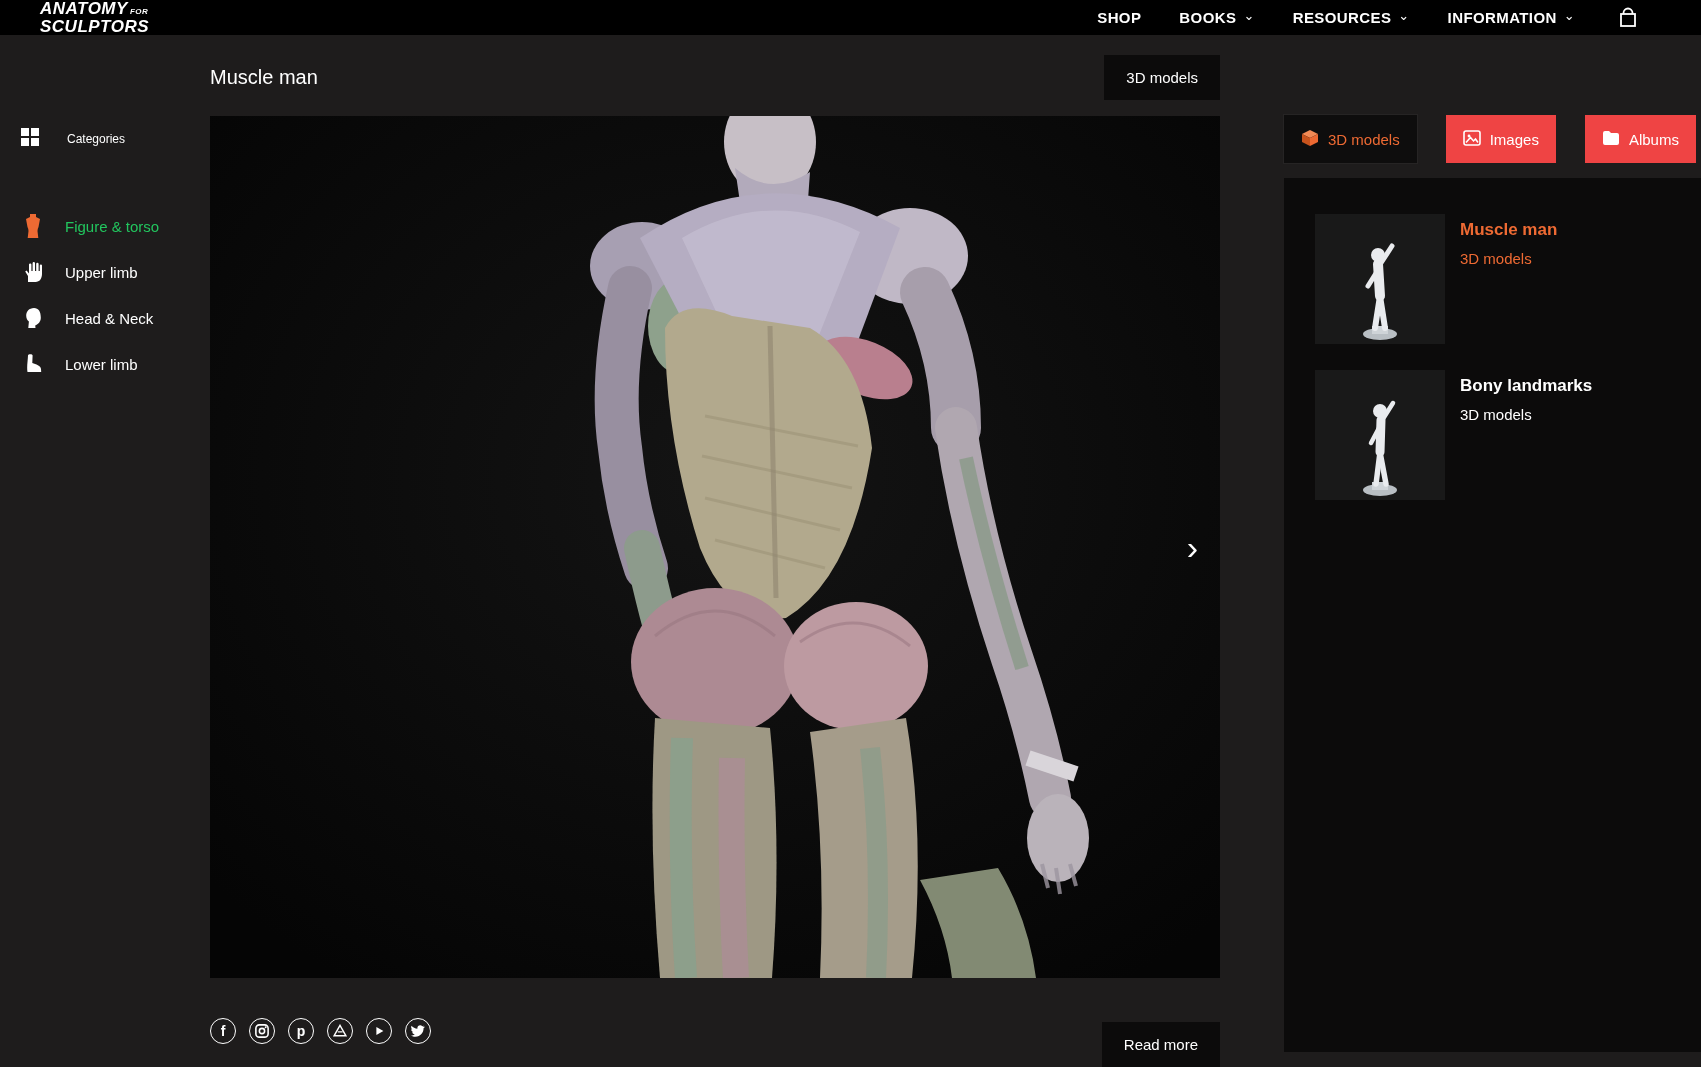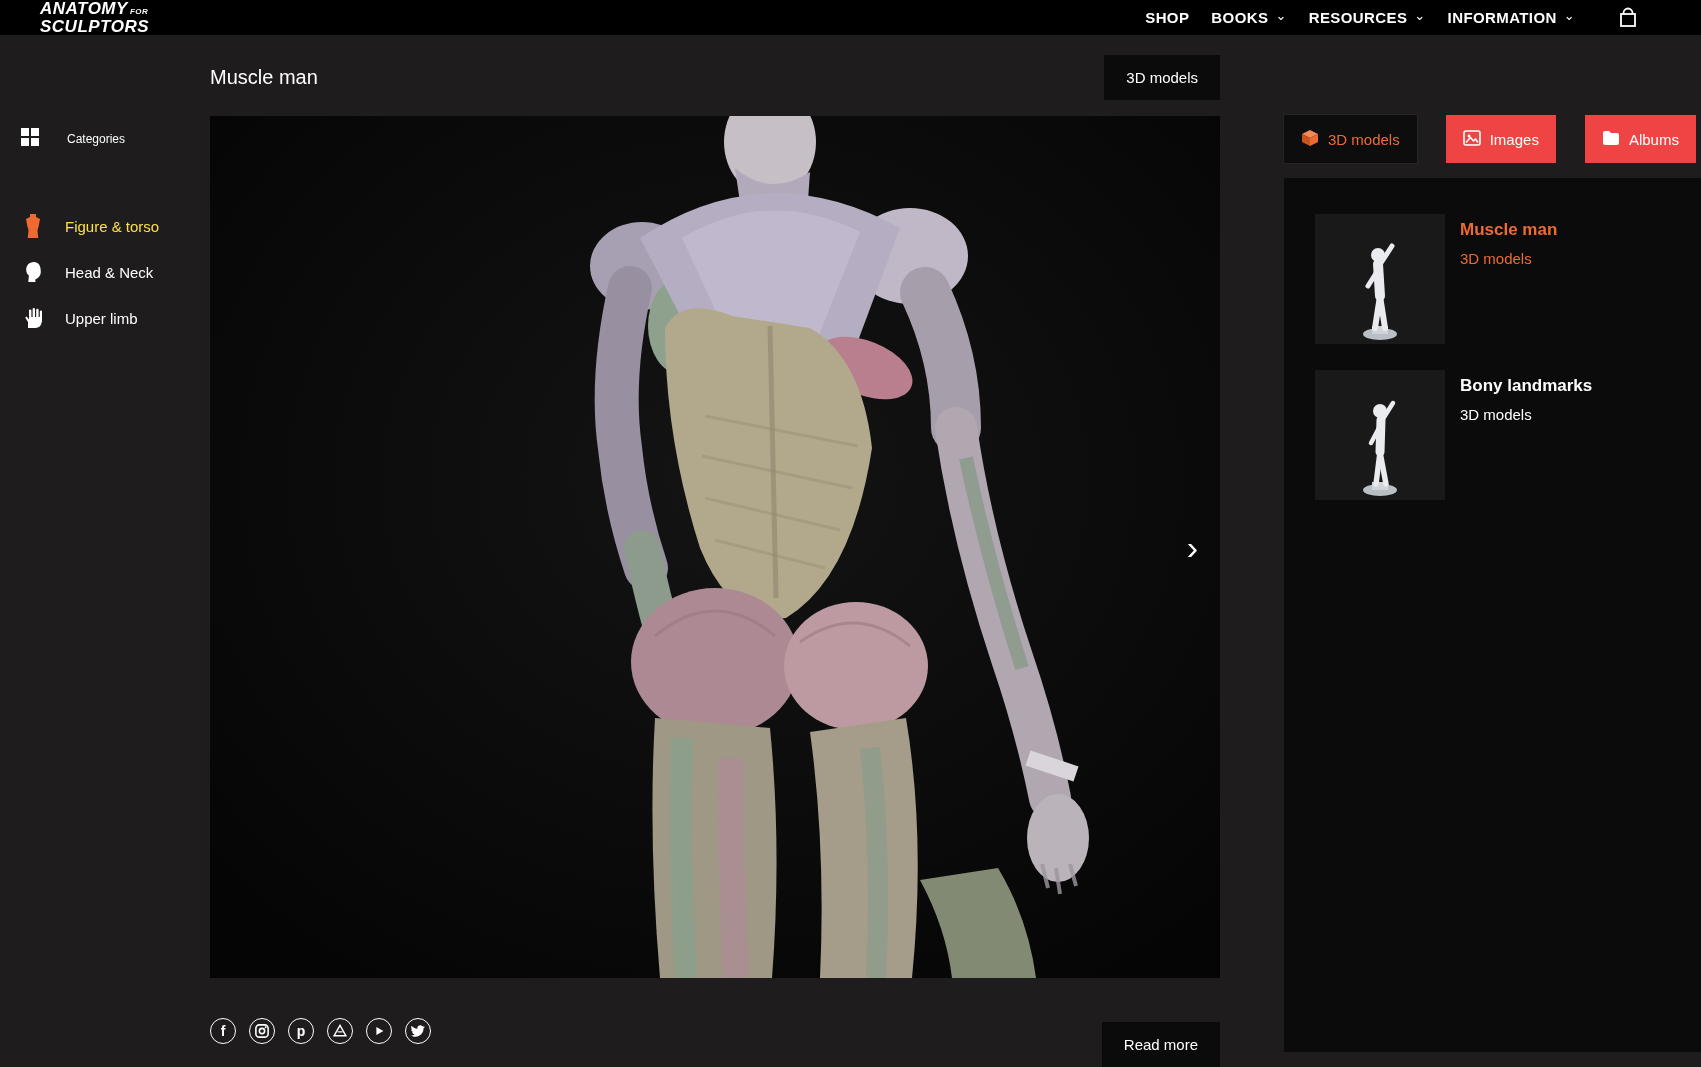--- a/index.html
+++ b/index.html
@@ -14,40 +14,40 @@
   
   header {
     height:35px; background:#000;
     display:flex; align-items:center;
     padding:0 62px 0 40px;
   }
   .logo { line-height:1; cursor:pointer; }
   .logo .l1 { font-weight:bold; font-size:17px; letter-spacing:.5px; font-style:italic; }
   .logo .for { font-size:8px; font-weight:bold; margin-left:2px; }
   .logo .l2 { font-weight:bold; font-size:17px; letter-spacing:.5px; font-style:italic; margin-top:1px; }
-  nav { margin-left:auto; display:flex; align-items:flex-end; gap:22px; }
+  nav { margin-left:auto; display:flex; align-items:flex-end; gap:38px; }
   .nav-item {
     display:flex; align-items:center; gap:7px;
     font-size:15px; font-weight:bold; letter-spacing:.4px;
     color:#fff; cursor:pointer; text-decoration:none;
   }
   .chev { font-size:13px; font-weight:normal; position:relative; top:-2px; }
   .cart { margin-left:42px; cursor:pointer; display:flex; }
   
   .content { display:flex; height:1017px; }
   
   aside { width:210px; flex:0 0 210px; padding:92px 0 0 20px; }
   .cat-row { display:flex; align-items:center; gap:27px; margin-bottom:52px; cursor:pointer; }
   .cat-row .label { font-size:12px; }
   .side-item {
     display:flex; align-items:center; gap:19px;
     height:46px; cursor:pointer; font-size:15px;
   }
   .side-item .ic { width:26px; display:flex; justify-content:center; }
-  .side-item.active { color:#fde047; }
+  .side-item.active { color:#22c55e; }
   
   main { width:1010px; flex:0 0 1010px; margin-right:64px; padding-top:18px; }
   .title-row { display:flex; align-items:center; justify-content:space-between; height:48px; margin-bottom:15px; }
   h1 { font-size:20px; font-weight:normal; }
   .dark-btn {
     background:#0c0b0b; color:#fff; border:none;
     font-family:inherit; font-size:15px;
     padding:14px 22px; cursor:default;
   }
   button.dark-btn { cursor:pointer;margin-top:28px; }
@@ -139,33 +139,41 @@
     <div class="side-item active">
       <span class="ic">
         <svg width="20" height="24" viewBox="0 0 20 24">
             <path d="M7 0 h6 v3 l4 2 -1.5 8 q-1 2-1 4 l.8 7 H4.7 l.8-7 q0-2-1-4 L3 5 l4-2 Z" fill="#ee6a33"></path>
           </svg>
       </span>
       <span>Figure &amp; torso</span>
     </div>
     <div class="side-item">
       <span class="ic">
+        <svg width="20" height="22" viewBox="0 0 20 22">
+            <path d="M5 21 v-6 L2.2 10.6 3.6 9.4 6 12.4 V3.6 a1.2 1.2 0 0 1 2.4 0 V10 h1.2 V2.2 a1.2 1.2 0 0 1 2.4 0 V10 h1.2 V3 a1.2 1.2 0 0 1 2.4 0 v7 h1.2 V4.6 a1.1 1.1 0 0 1 2.2 0 V13 c0 4.4-2.4 8-6.4 8 Z" fill="#fff"></path>
+          </svg>
+      </span>
+      <span>Upper limb</span>
+    </div>
+    <div class="side-item">
+      <span class="ic">
         <svg width="19" height="22" viewBox="0 0 19 22">
             <path d="M10 1 C5 1 2.2 4.6 2.2 8.8 c0 2.7 1.2 4.5 2.7 5.8 L4.3 21 h7.2 l-.3-2.6 c3-1 5.6-3.7 5.6-7.6 C16.8 4.5 14.6 1 10 1 Z" fill="#fff"></path>
           </svg>
       </span>
       <span>Head &amp; Neck</span>
     </div>
     <div class="side-item">
       <span class="ic">
-        <svg width="20" height="22" viewBox="0 0 20 22">
-            <path d="M5 21 v-6 L2.2 10.6 3.6 9.4 6 12.4 V3.6 a1.2 1.2 0 0 1 2.4 0 V10 h1.2 V2.2 a1.2 1.2 0 0 1 2.4 0 V10 h1.2 V3 a1.2 1.2 0 0 1 2.4 0 v7 h1.2 V4.6 a1.1 1.1 0 0 1 2.2 0 V13 c0 4.4-2.4 8-6.4 8 Z" fill="#fff"></path>
-          </svg>
-      </span>
-      <span>Upper limb</span>
+        <svg width="20" height="20" viewBox="0 0 20 20">
+            <path d="M5 1.5 c0-1.8 4.6-1.8 4.6 0 l-.3 7.5 c3.6 1.2 8.5 2.6 8.7 6 l.2 3 H4.5 C3.6 13 4.8 7 5 1.5 Z" fill="#fff"></path>
+          </svg>
+      </span>
+      <span>Lower limb</span>
     </div>
   </aside>
 
   <main>
     <div class="title-row">
       <h1>Muscle man</h1>
       <div class="dark-btn">3D models</div>
     </div>
 
     <div class="viewer">

